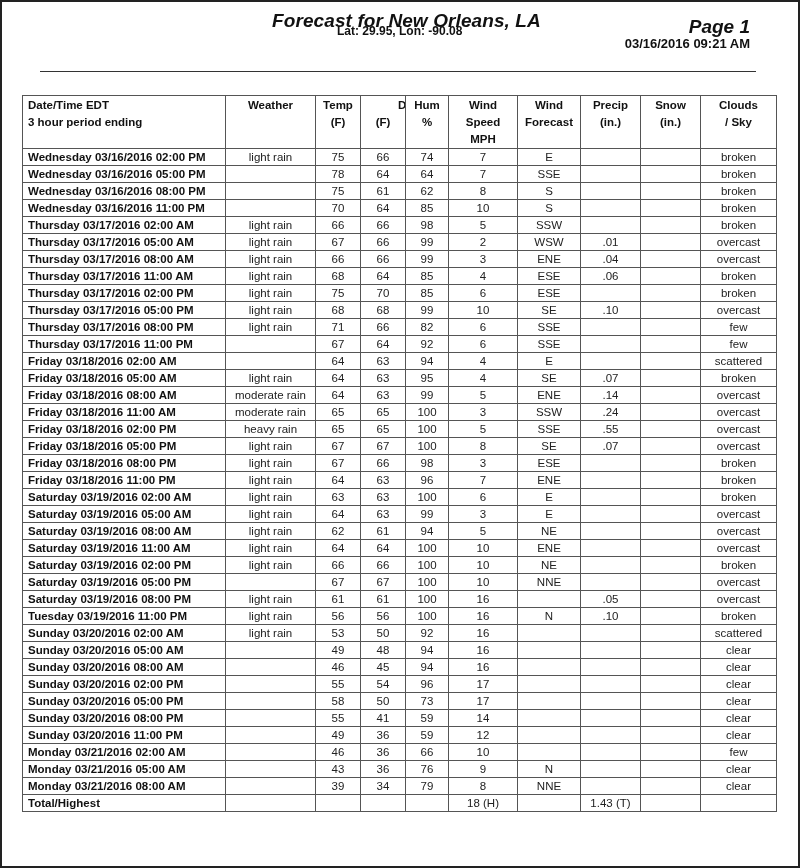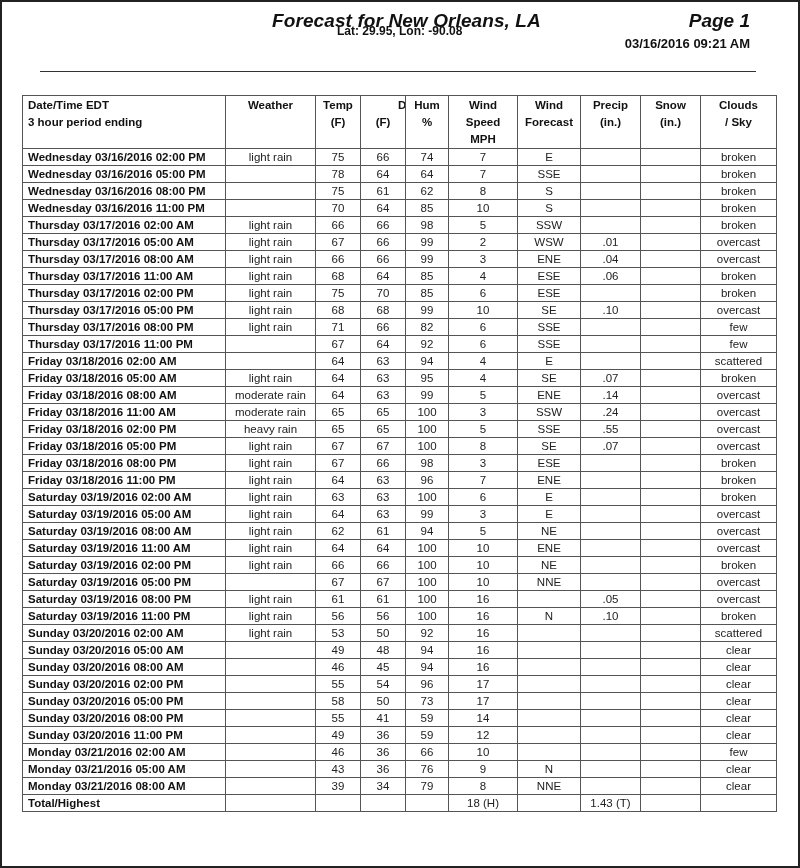--- a/index.html
+++ b/index.html
@@ -1,19 +1,19 @@
 <!DOCTYPE html>
 <html><head>
 <meta charset="utf-8">
 <style>
   html, body { margin:0; padding:0; background:#fff; }
   body { width:800px; height:868px; position:relative; overflow:hidden; font-family:"Liberation Sans", sans-serif; color:#111; }
   .frame { position:absolute; left:0; top:0; width:796px; height:864px; border:2px solid #222; box-sizing:content-box; }
   .title { position:absolute; left:272px; top:10px; font-size:19px; font-weight:bold; font-style:italic; letter-spacing:0.1px; }
-  .page { position:absolute; right:50px; top:10px; font-size:19px; font-weight:bold; font-style:italic; }
+  .page { position:absolute; right:50px; top:16px; font-size:19px; font-weight:bold; font-style:italic; }
   .latlon { position:absolute; left:337px; top:24px; font-size:12px; font-weight:bold; }
   .stamp { position:absolute; right:50px; top:36px; font-size:13px; font-weight:bold; }
   .rule { position:absolute; left:40px; top:71px; width:716px; height:1px; background:#333; }
   table.fc { position:absolute; left:22px; top:95px; border-collapse:collapse; table-layout:fixed; width:754px; font-size:11.5px; }
   table.fc th, table.fc td { border:1px solid #555; padding:0 3px; height:16px; line-height:16px; white-space:nowrap; overflow:hidden; }
   table.fc { border:1.5px solid #444; }
   table.fc th { font-weight:bold; vertical-align:top; text-align:center; height:48px; line-height:17px; padding-top:1px; }
   table.fc th.dt { text-align:left; padding-left:5px; }
   table.fc td { text-align:center; color:#222; }
   table.fc td.dt { text-align:left; font-weight:bold; color:#111; padding-left:5px; }
@@ -415,21 +415,21 @@
         <td>61</td>
         <td>61</td>
         <td>100</td>
         <td>16</td>
         <td></td>
         <td>.05</td>
         <td></td>
         <td>overcast</td>
       </tr>
       <tr>
-        <td class="dt">Saturday 03/19/2016 11:00 PM</td>
+        <td class="dt">Tuesday 03/19/2016 11:00 PM</td>
         <td>light rain</td>
         <td>56</td>
         <td>56</td>
         <td>100</td>
         <td>16</td>
         <td>N</td>
         <td>.10</td>
         <td></td>
         <td>broken</td>
       </tr>

